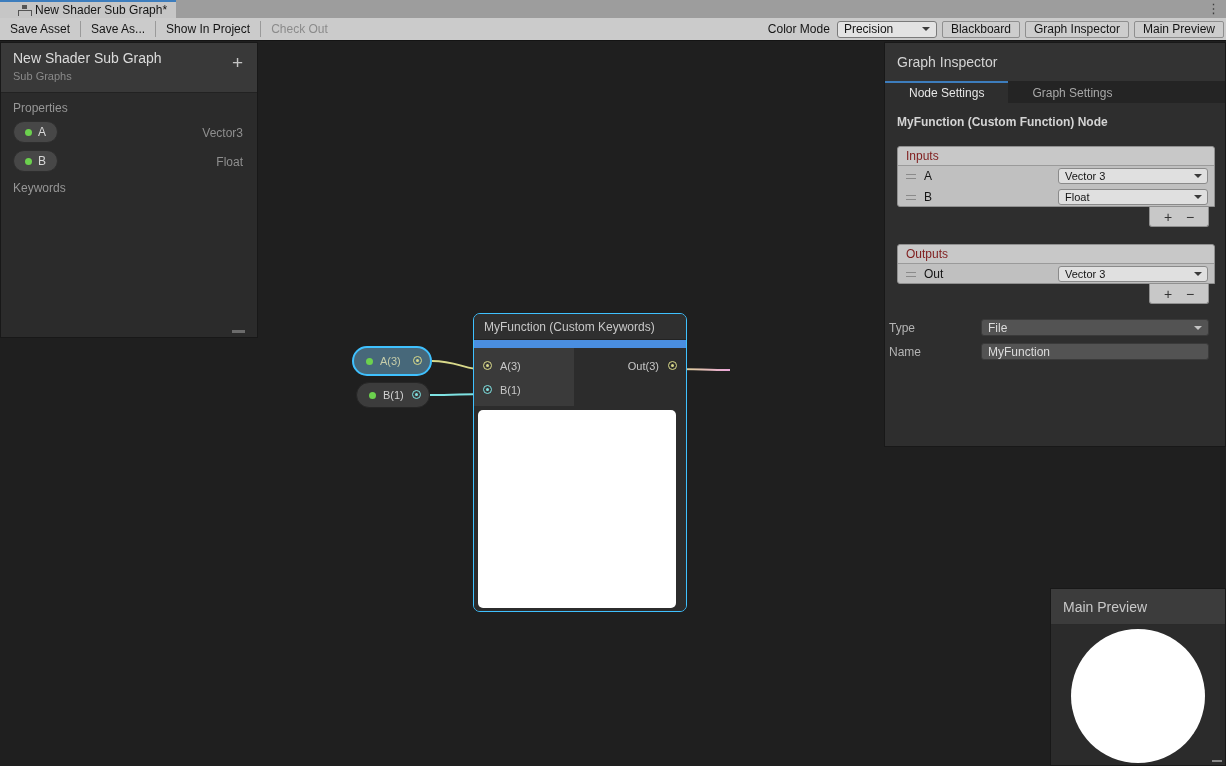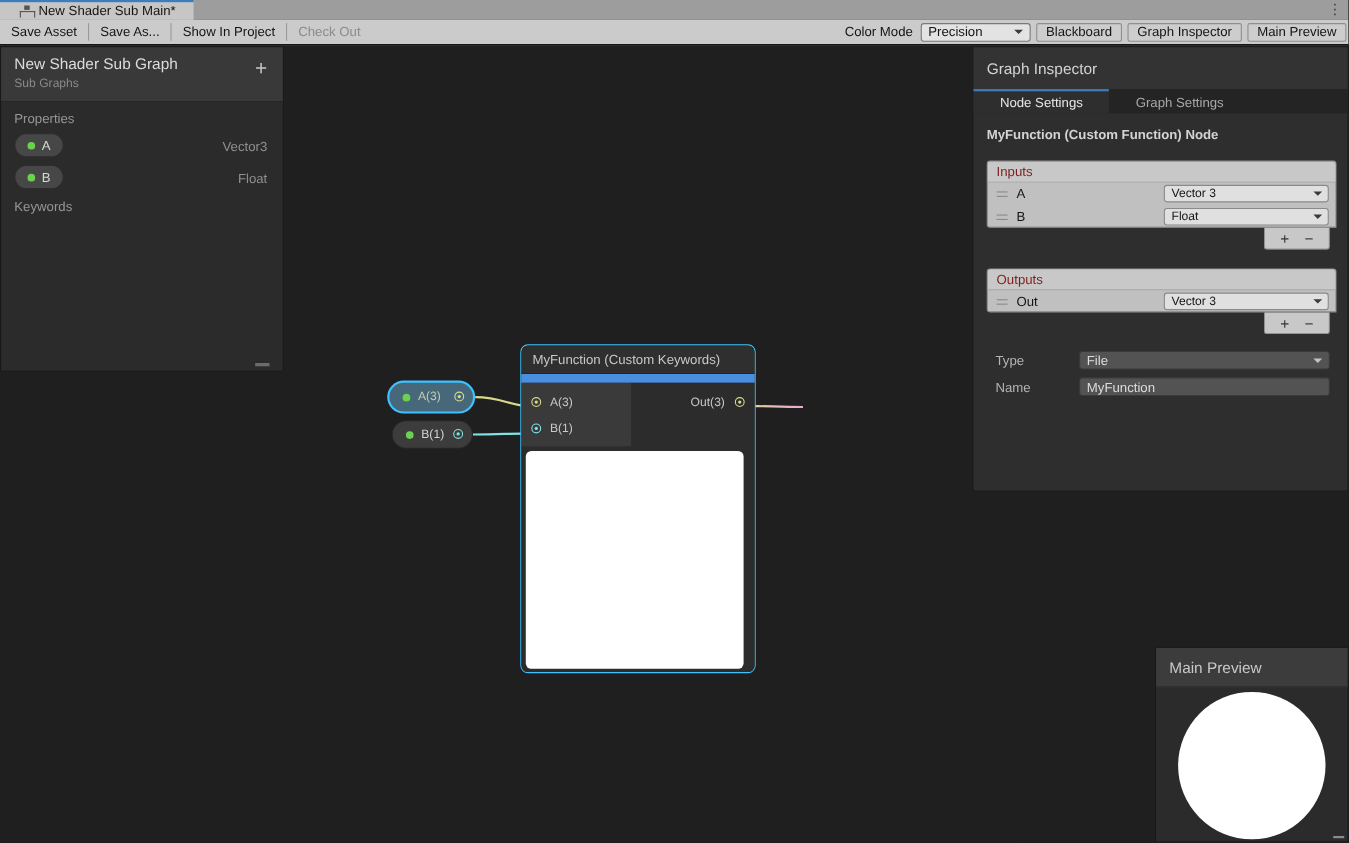--- a/index.html
+++ b/index.html
@@ -112,21 +112,21 @@
   .rlist-row .ddl { position:absolute; right:6px; top:2px; width:150px; height:16px; background:#e0e0e0;
                     border:1px solid #8a8a8a; border-radius:3px; display:flex; align-items:center;
                     padding:0 6px; font-size:11px; color:#141414; cursor:pointer; }
   .rlist-row .ddl .chev { position:absolute; right:5px; }
   .rlist-foot { position:absolute; width:60px; height:20px; background:#c8c8c8; border:1px solid #909090;
                 border-top:none; border-radius:0 0 3px 3px; display:flex; align-items:center;
                 justify-content:space-evenly; font-size:14px; color:#333; }
   .rlist-foot span { cursor:pointer; line-height:1; }
 
   .insp-field-row { position:absolute; left:0; width:100%; height:18px; }
-  .insp-field-row .flbl { position:absolute; left:20px; top:2px; font-size:12px; color:#b4b4b4; }
+  .insp-field-row .flbl { position:absolute; left:4px; top:2px; font-size:12px; color:#b4b4b4; }
   .dark-field { position:absolute; left:96px; right:16px; height:17px; background:#535353;
                 border:1px solid #3a3a3a; border-radius:3px; display:flex; align-items:center;
                 padding:0 6px; font-size:12px; color:#dcdcdc; }
   .dark-field.ddl { cursor:pointer;text-align:right; }
   .dark-field .chev { position:absolute; right:6px; border-top-color:#c4c4c4; }
   .obj-field { background:#3a3a3a; border-color:#2a2a2a; padding-left:4px; cursor:pointer; }
   .page-icon { width:10px; height:12px; background:#e8e8e8; border-radius:1px; position:relative; margin-right:4px; flex:none; }
   .page-icon:before { content:""; position:absolute; left:2px; top:3px; width:6px; height:1px; background:#555;
                       box-shadow:0 3px 0 #555; }
   .picker-icon { position:absolute; right:4px; top:3px; width:10px; height:10px; border:1px solid #b8b8b8;
@@ -142,21 +142,21 @@
   .mp-resize { position:absolute; right:3px; bottom:3px; width:10px; height:2px; background:#8a8a8a; cursor:nwse-resize; }
 </style>
 </head>
 <body>
 
 <div id="root">
 
   <div class="tabbar">
     <div class="doc-tab">
       <span class="sg-icon"></span>
-      <span class="ttl">New Shader Sub Main*</span>
+      <span class="ttl">New Shader Sub Graph*</span>
     </div>
     <span class="kebab">⋮</span>
   </div>
 
   <div class="toolbar">
     <div class="tb-left">
       <div class="tb-btn">Save Asset</div>
       <div class="tb-sep"></div>
       <div class="tb-btn">Save As...</div>
       <div class="tb-sep"></div>

